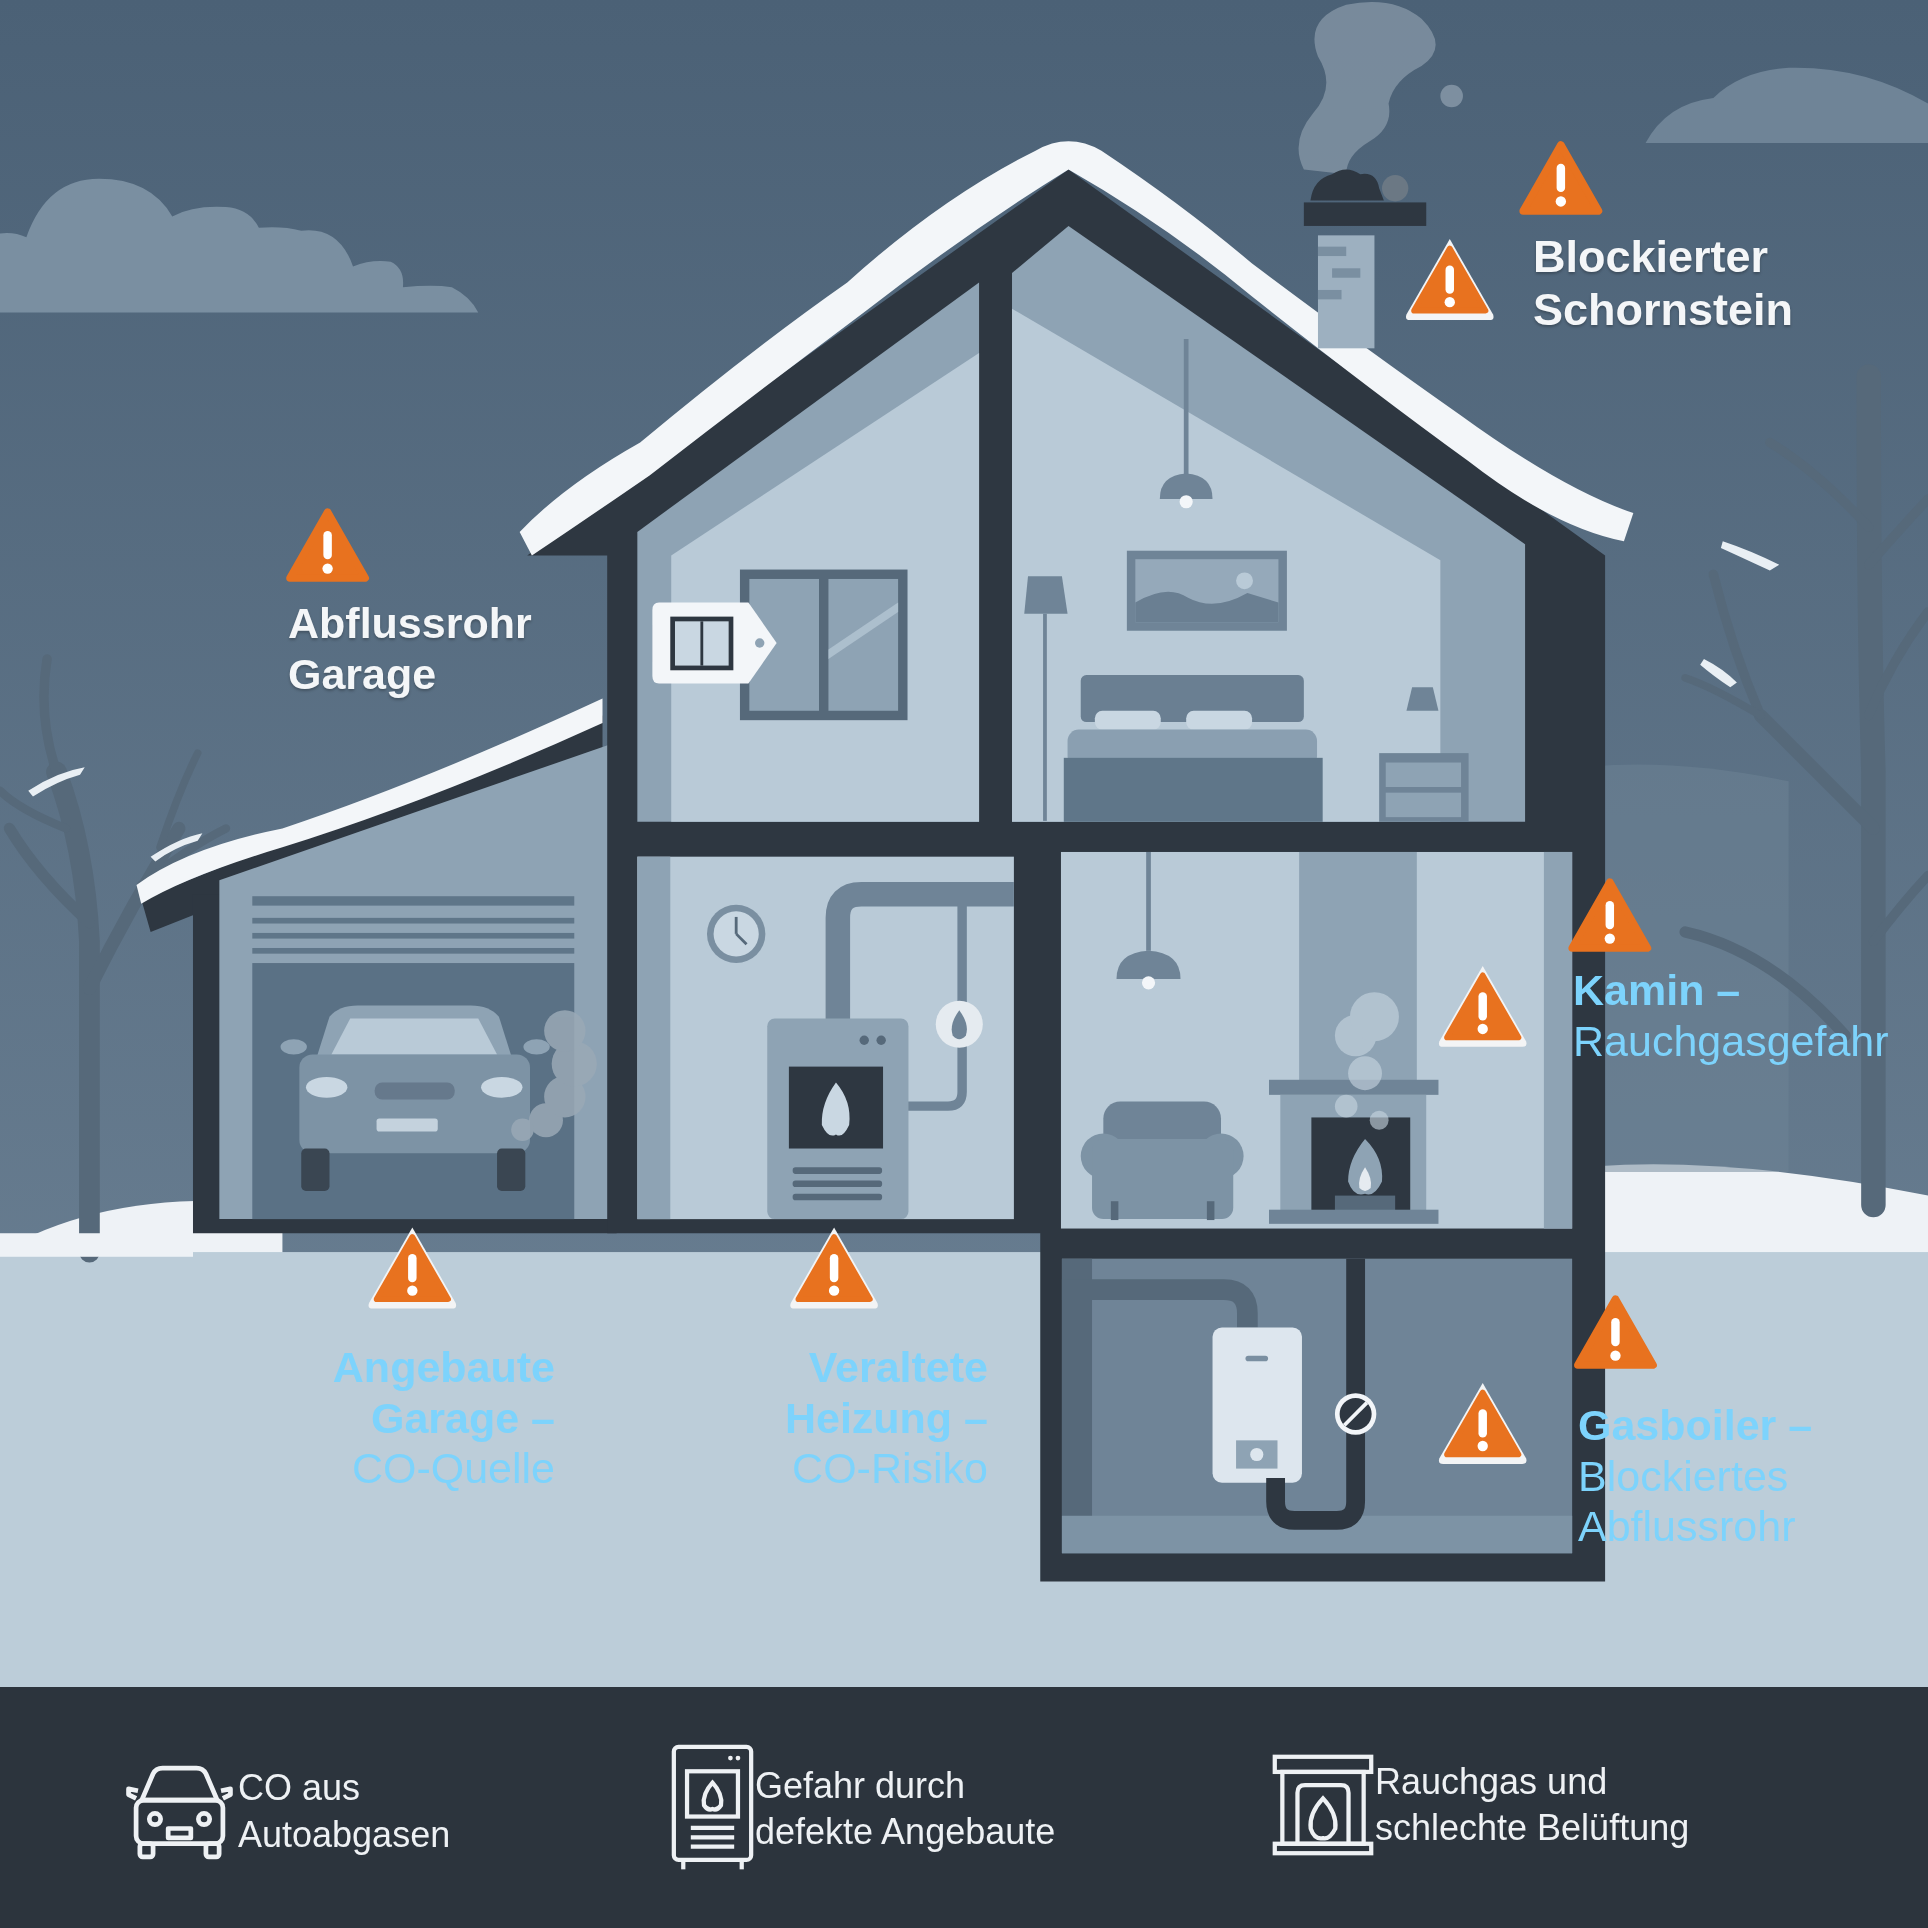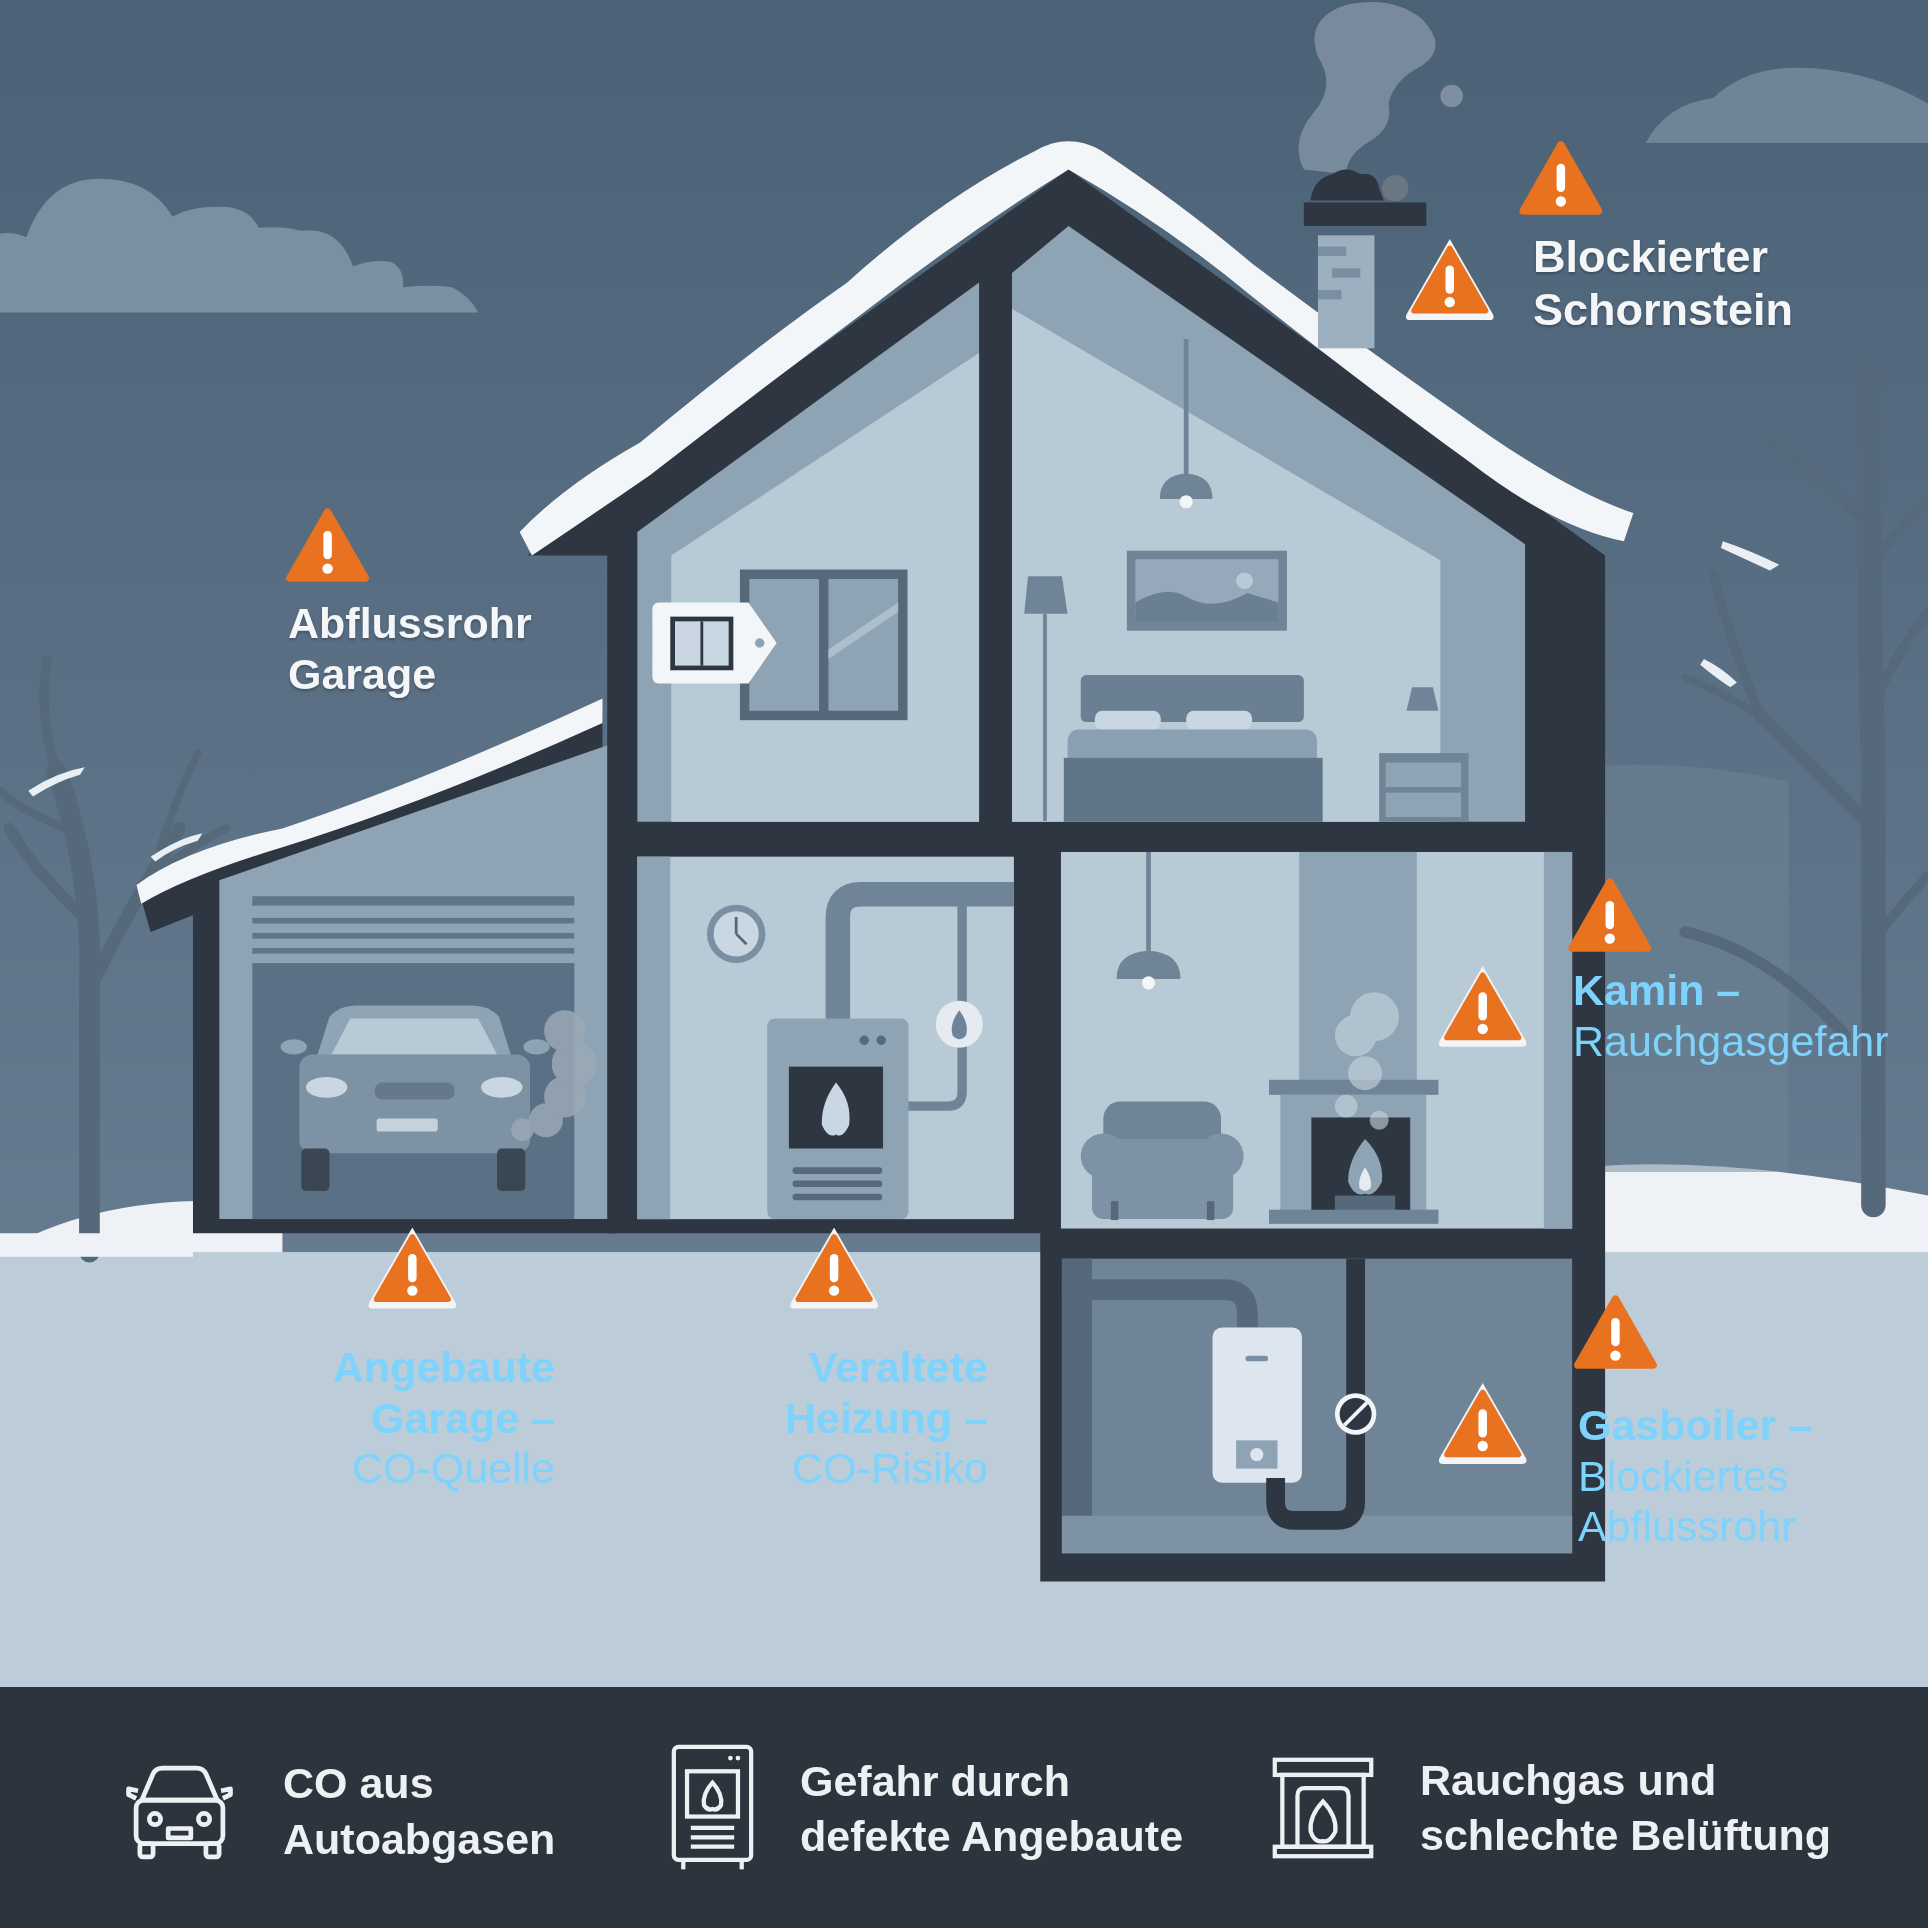--- a/index.html
+++ b/index.html
@@ -7,21 +7,21 @@
   #scene{position:absolute;left:0;top:0;width:1928px;height:1928px;}
   .label{position:absolute;line-height:1.18;}
   .label .b{font-weight:bold;display:block;}
   .label .r{display:block;}
   .lbl-white{color:#f4f6f8;text-shadow:0 1.9px 2.8px rgba(0,0,0,0.25);}
   .lbl-dark{color:#7dd3fc;}
   .center{text-align:right;}
   #footer{position:absolute;left:0;top:1687px;width:1928px;height:241px;background:#2c343d;}
   .f-item{position:absolute;top:66px;display:flex;align-items:center;}
   .f-item svg{flex:0 0 auto;}
-  .f-text{color:#eef1f4;font-size:43px;line-height:1.28;margin-left:45px;font-weight:bold;}
+  .f-text{color:#eef1f4;font-size:36px;line-height:1.28;}
   .f-text span{display:block;}
 </style>
 </head>
 <body>
 
 <div id="scene">
 <svg width="1928" height="1928" viewBox="0 0 2048 2048" xmlns="http://www.w3.org/2000/svg">
   <defs>
     <linearGradient id="skyG" x1="0" y1="0" x2="0" y2="1">
       <stop offset="0" stop-color="#4b6176"></stop>

